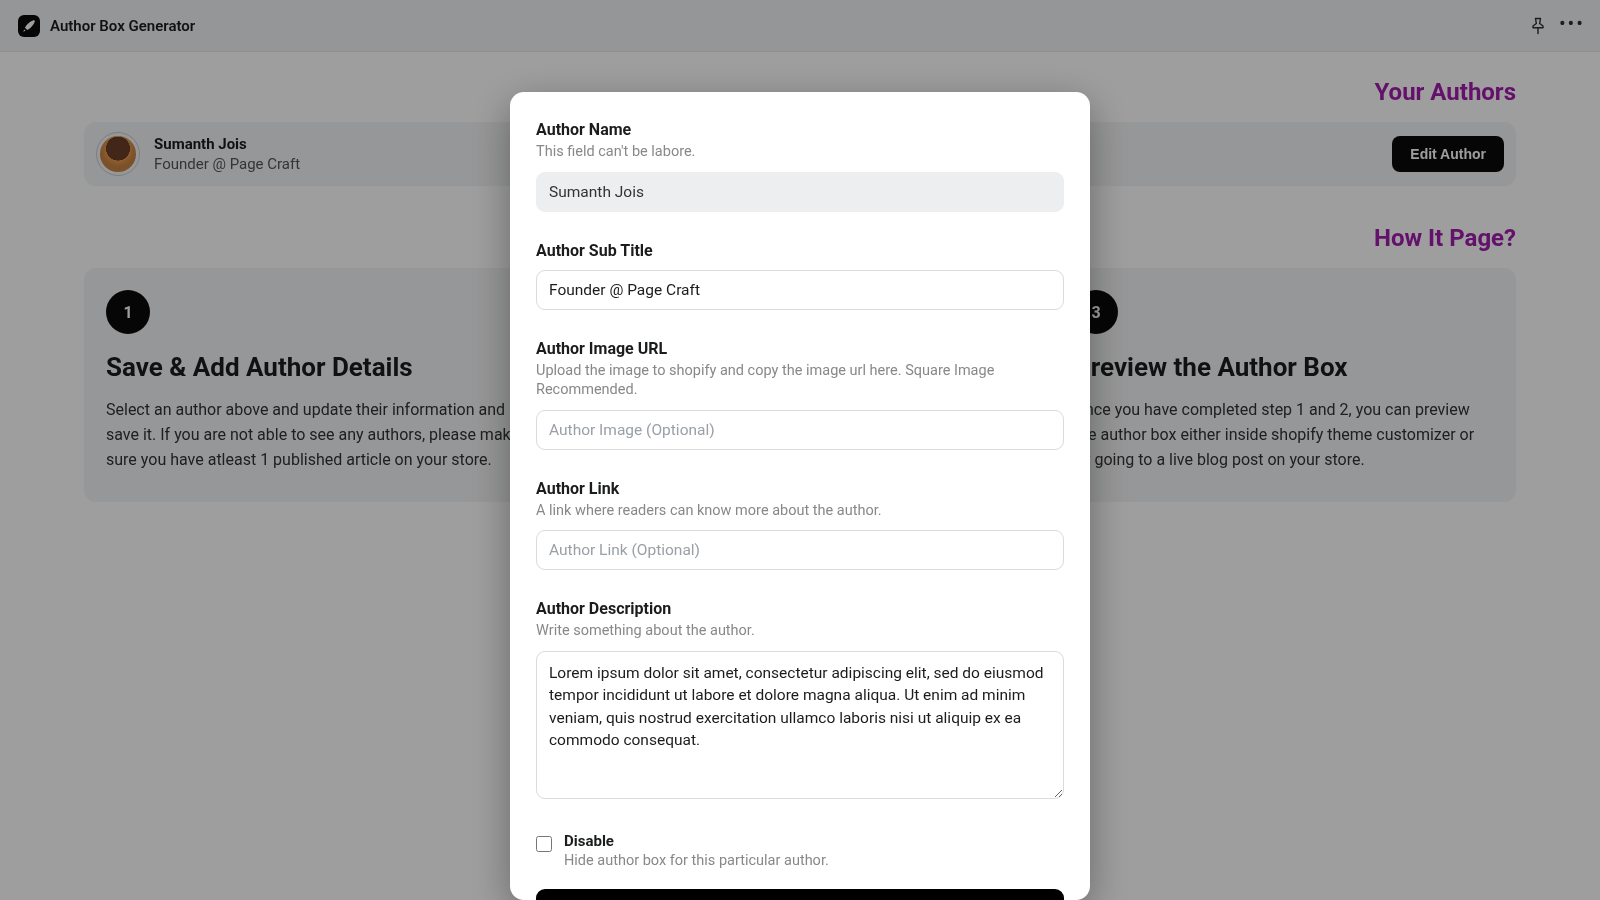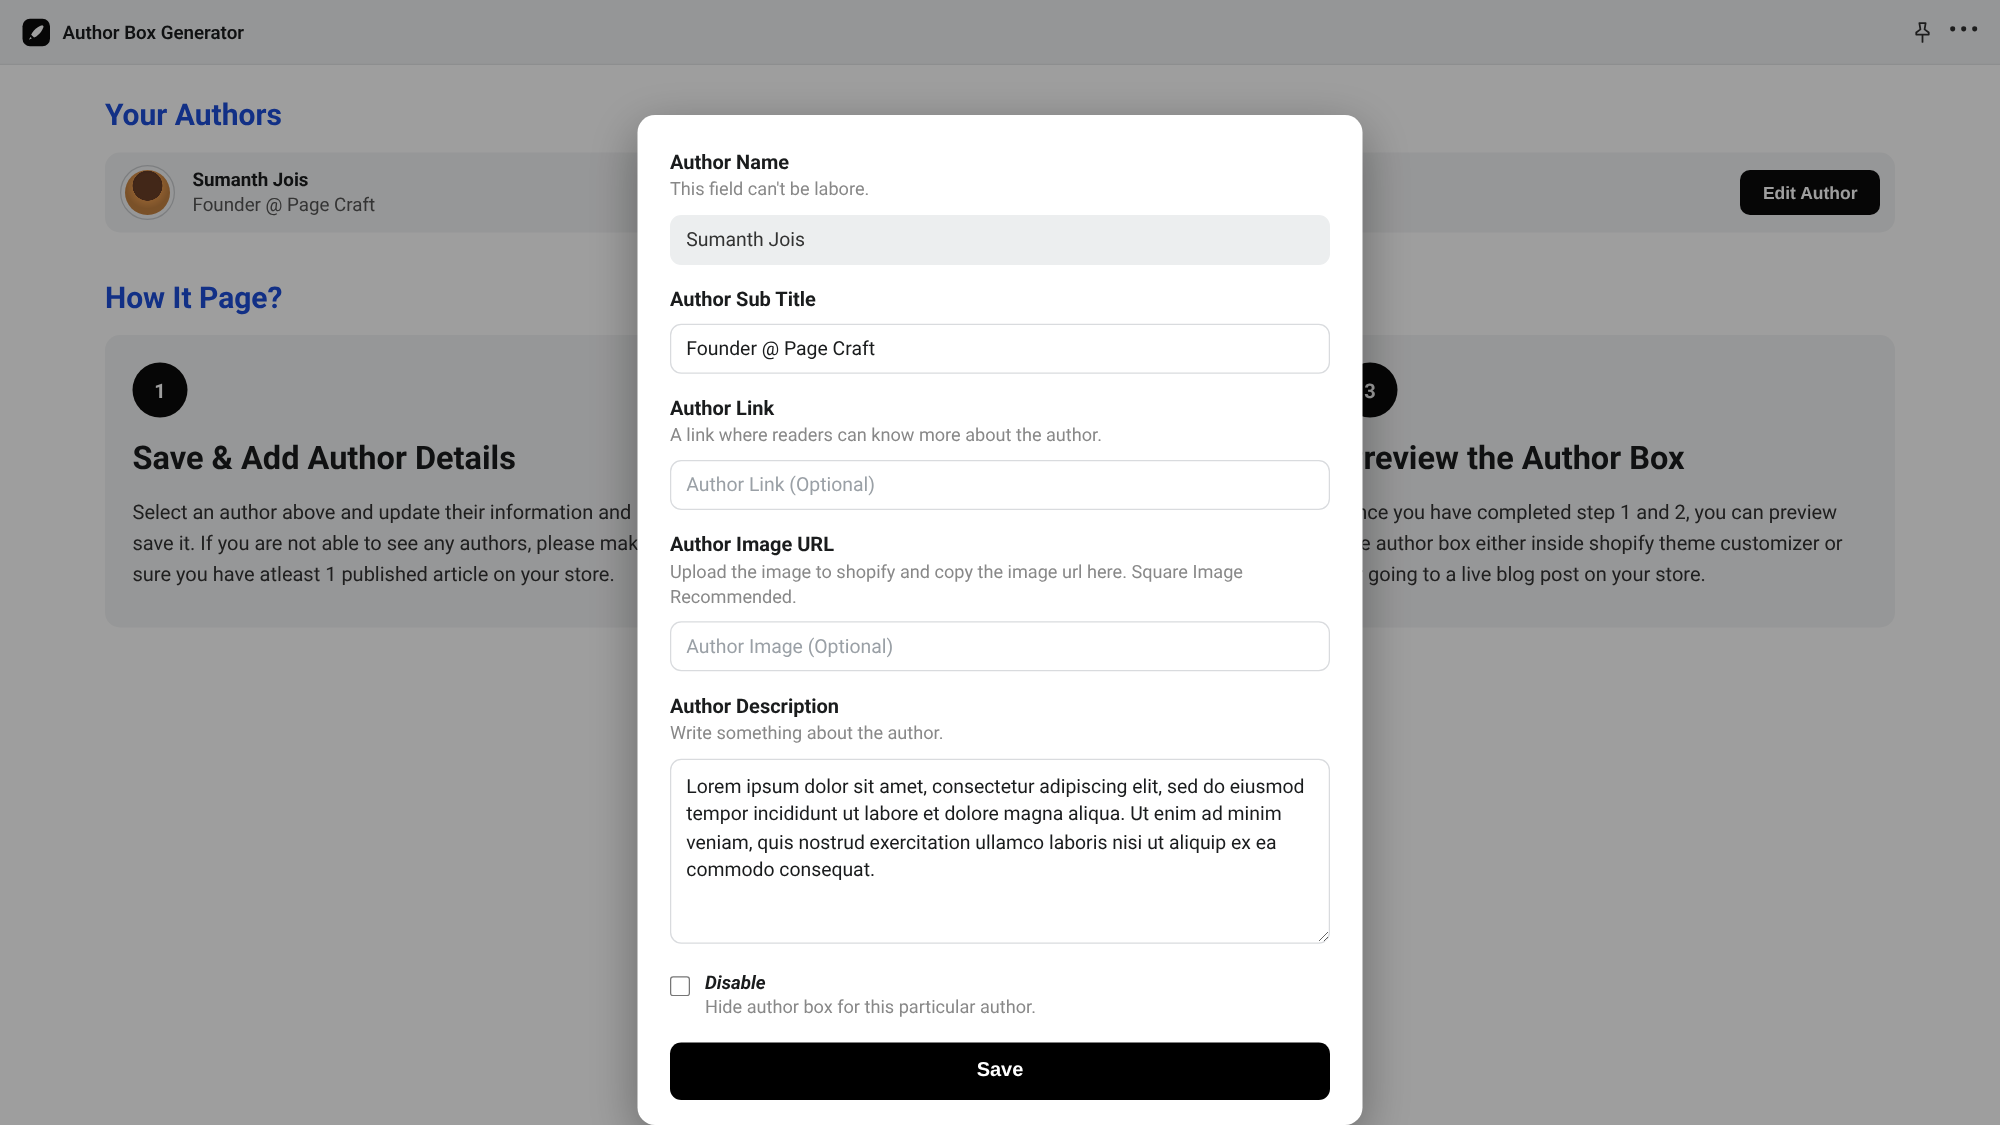--- a/index.html
+++ b/index.html
@@ -27,21 +27,21 @@
     width:28px; height:28px; display:flex; align-items:center; justify-content:center;
     border-radius:6px; color:#303030; margin-left:6px;
   }
   .topbar .icon-btn svg { width:20px; height:20px; stroke:#303030; fill:none; stroke-width:1.7; }
   .topbar .dots { font-size:20px; letter-spacing:2px; line-height:1; padding-bottom:6px; }
 
   
   .page {
     padding: 26px 84px 40px 84px;
   }
-  h1.section-title { font-size: 24px; font-weight:700; color:#1d4ed8; margin-bottom:16px; }
+  h1.section-title { font-size: 24px; font-weight:700; color:#a21caf; margin-bottom:16px;text-align:right; }
 
   
   .author-row {
     background:#f3f4f5;
     border-radius:12px;
     padding:10px 12px;
     display:flex;
     align-items:center;
     margin-bottom: 38px;
   }
@@ -96,21 +96,21 @@
     overflow:hidden;
   }
   .modal {
     width:580px;
     background:#fff;
     border-radius:14px;
     box-shadow:0 12px 40px rgba(0,0,0,0.35);
     padding:28px 26px 30px 26px;
     max-height: 810px;
   }
-  .field { margin-bottom:18px; }
+  .field { margin-bottom:29px; }
   .field:last-child { margin-bottom:0; }
   .field .label { font-size:16px; font-weight:700; color:#1a1c1d; }
   .field .hint  { font-size:14.5px; color:#888; margin-top:3px; line-height:1.35; }
   .field input[type=text], .field textarea {
     width:100%;
     border:1px solid #d9dbde;
     border-radius:9px;
     padding:10px 12px;
     font-size:15.5px;
     color:#1a1c1d;
@@ -124,21 +124,21 @@
     color:#333;
   }
   .field input::placeholder, .field textarea::placeholder { color:#9aa0a6; }
   .field textarea { height:148px; resize:both; line-height:1.45; }
 
   .check-row { display:flex; align-items:flex-start; gap:12px; margin-top:8px; margin-bottom:20px; }
   .check-row input[type=checkbox]{
     width:16px; height:16px; margin-top:4px;
     accent-color:#0a0a0a;
   }
-  .check-row .label { font-size:15px; font-weight:700; color:#1a1c1d;font-style:italic; }
+  .check-row .label { font-size:15px; font-weight:700; color:#1a1c1d; }
   .check-row .hint  { font-size:14.5px; color:#888; margin-top:2px; }
 
   .btn-save {
     width:100%;
     background:#000; color:#fff;
     border:none; border-radius:9px;
     padding:14px 0;
     font-size:16px; font-weight:700;
   }
 </style>
@@ -204,29 +204,29 @@
       <div class="hint">This field can't be labore.</div>
       <input type="text" readonly="" value="Sumanth Jois" style="">
     </div>
 
     <div class="field">
       <div class="label">Author Sub Title</div>
       <input type="text" value="Founder @ Page Craft" style="">
     </div>
 
     <div class="field">
+      <div class="label">Author Image URL</div>
+      <div class="hint">Upload the image to shopify and copy the image url here. Square Image Recommended.</div>
+      <input type="text" placeholder="Author Image (Optional)" style="">
+    </div>
+
+    <div class="field">
       <div class="label">Author Link</div>
       <div class="hint">A link where readers can know more about the author.</div>
       <input type="text" placeholder="Author Link (Optional)" style="">
-    </div>
-
-    <div class="field">
-      <div class="label">Author Image URL</div>
-      <div class="hint">Upload the image to shopify and copy the image url here. Square Image Recommended.</div>
-      <input type="text" placeholder="Author Image (Optional)" style="">
     </div>
 
     <div class="field">
       <div class="label">Author Description</div>
       <div class="hint">Write something about the author.</div>
       <textarea style="">Lorem ipsum dolor sit amet, consectetur adipiscing elit, sed do eiusmod tempor incididunt ut labore et dolore magna aliqua. Ut enim ad minim veniam, quis nostrud exercitation ullamco laboris nisi ut aliquip ex ea commodo consequat.</textarea>
     </div>
 
     <div class="check-row">
       <input type="checkbox" style="">

